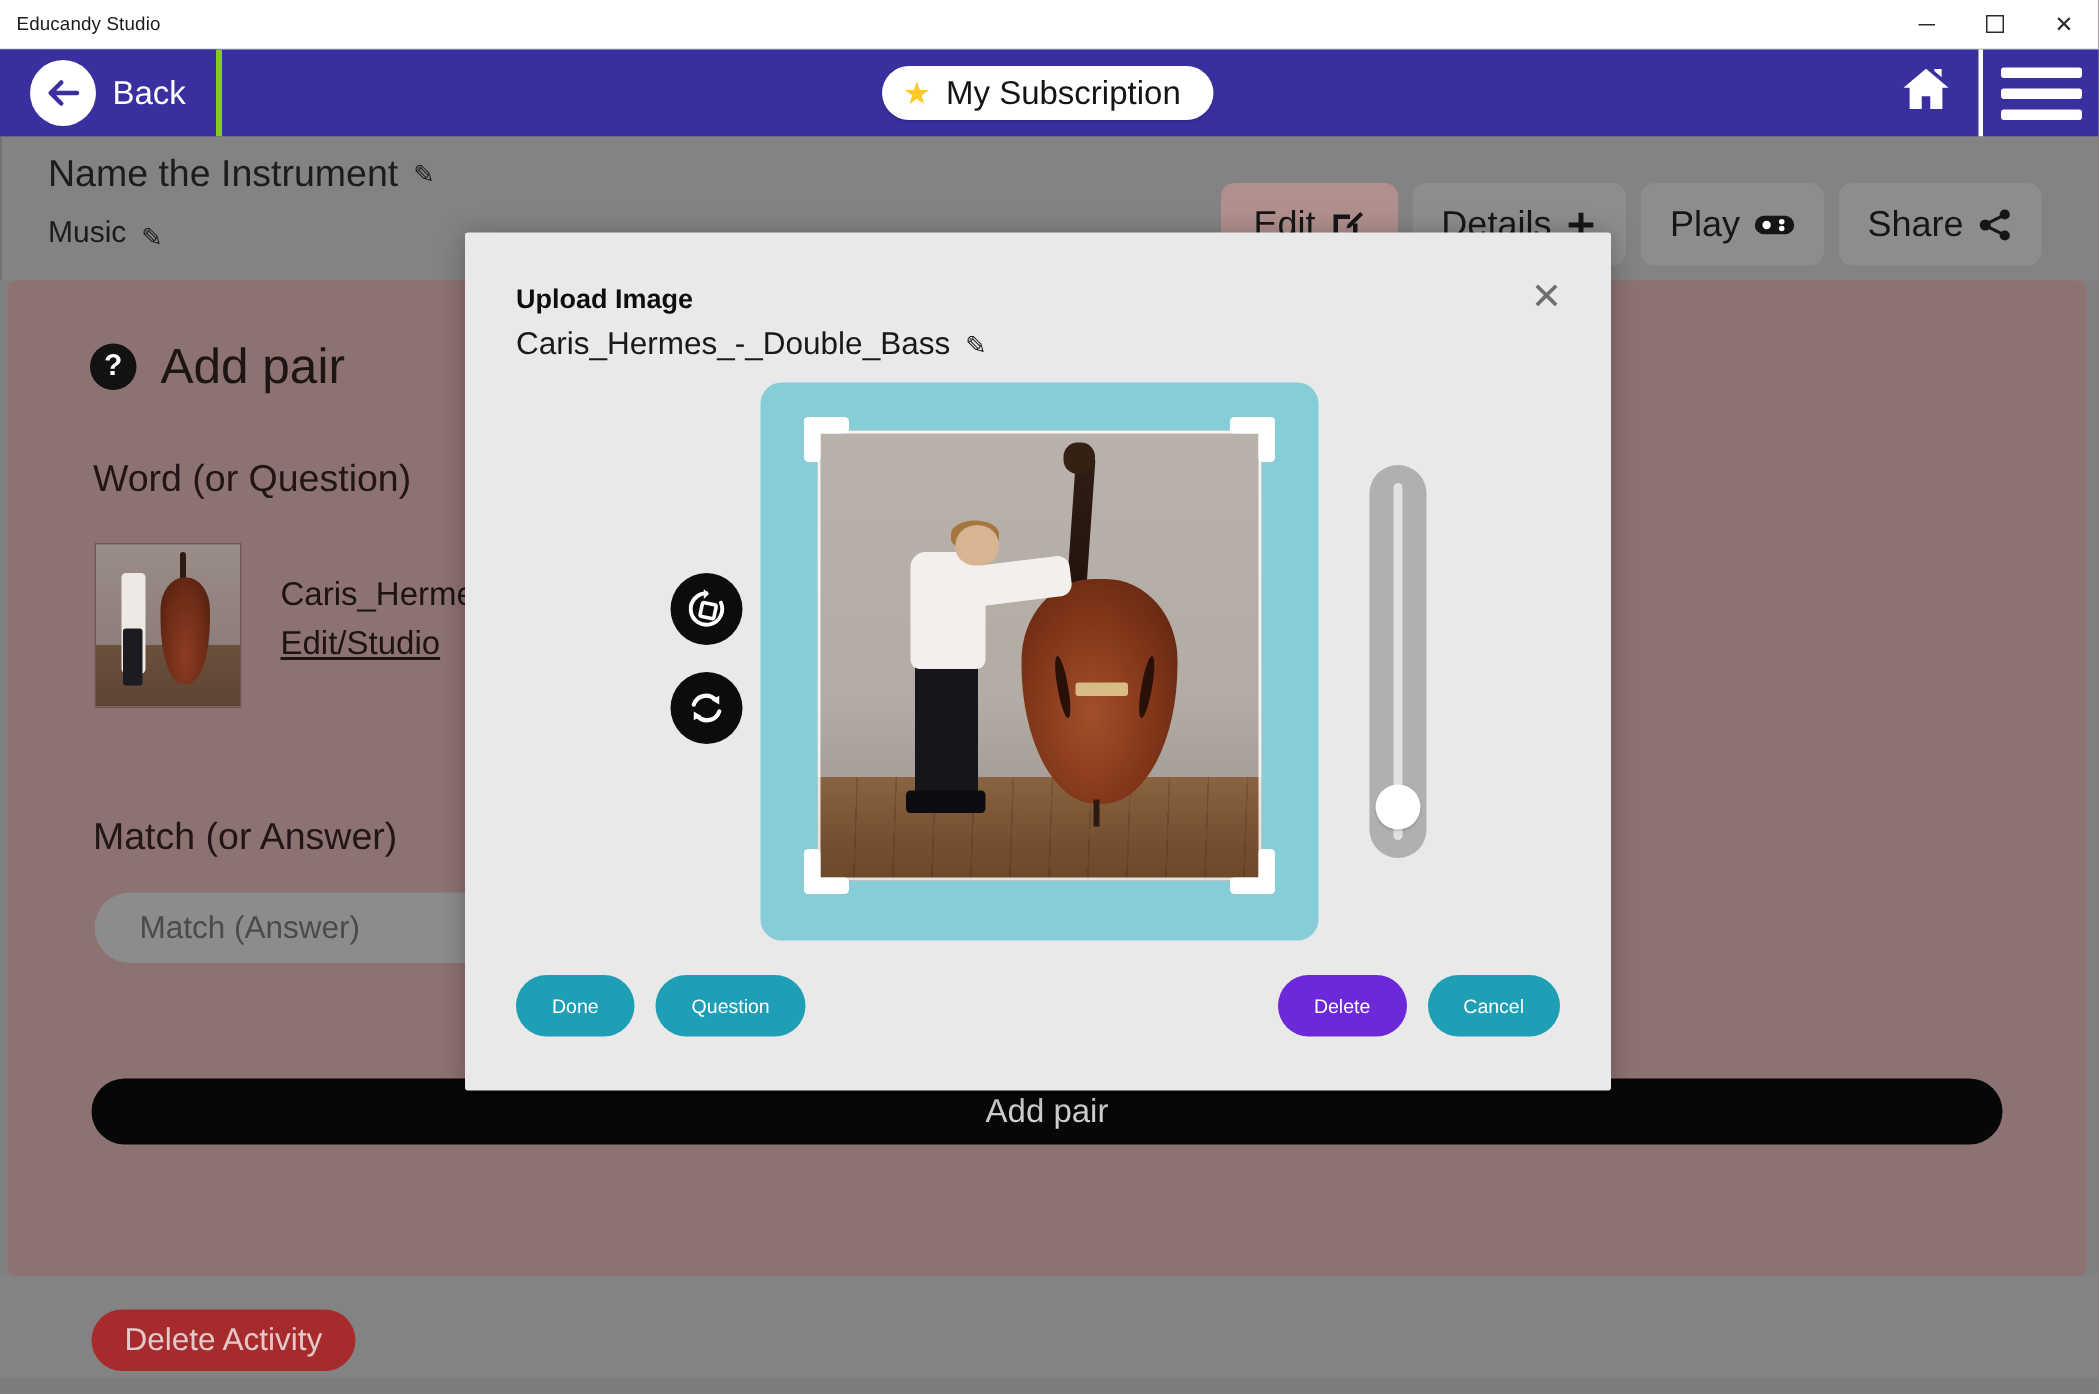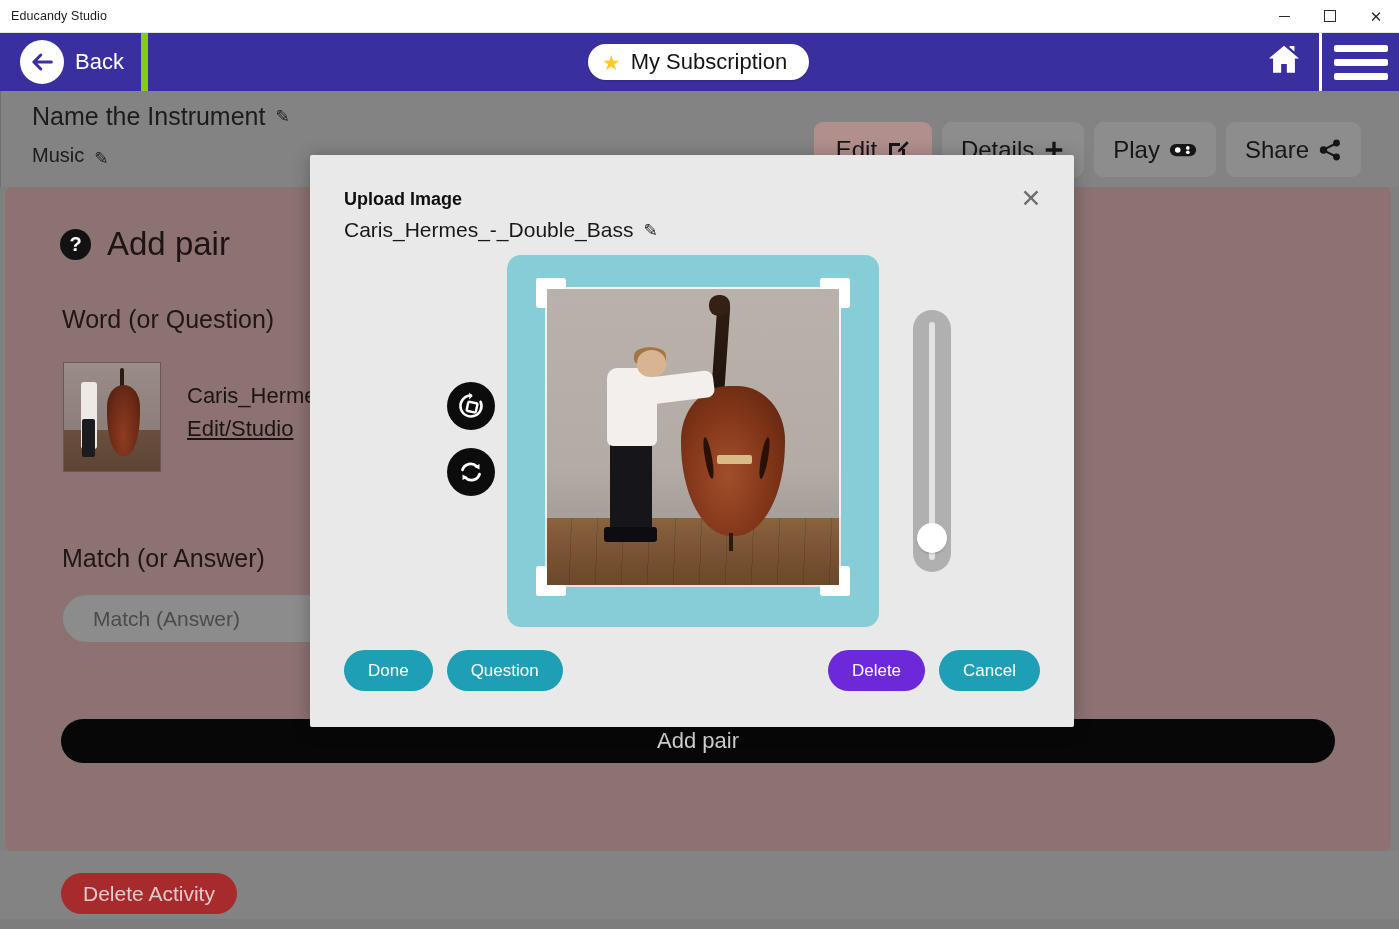--- a/index.html
+++ b/index.html
@@ -30,21 +30,21 @@
   .tb-btn.max::after  { content: ""; display: block; width: 10px; height: 10px; border: 1px solid #2b2b2b; }
   .tb-btn.close span  { font-size: 15px; font-weight: 300; }
 
   
   .navbar {
     position: absolute; left: 0; top: 33px; width: 1399px; height: 58px;
     background: #3a2f9e; display: flex; align-items: center;
   }
   .nav-back {
     width: 148px; height: 58px; display: flex; align-items: center; gap: 11px;
-    padding-left: 20px; border-right: 7px solid #84cc16; background: #3a2f9e;
+    padding-left: 20px; border-right: 4px solid #84cc16; background: #3a2f9e;
   }
   .back-circle {
     width: 44px; height: 44px; border-radius: 50%; background: #ffffff;
     display: flex; align-items: center; justify-content: center; flex: 0 0 auto;
   }
   .back-circle svg { display: block; }
   .nav-back .back-label { color: #ffffff; font-size: 22px; }
 
   .nav-center { flex: 1; display: flex; align-items: center; justify-content: center; }
   .subscription-pill {
@@ -247,21 +247,21 @@
   }
   .zoom-slider .thumb-knob {
     position: absolute; left: 50%; transform: translateX(-50%); top: 213px;
     width: 30px; height: 30px; border-radius: 50%; background: #ffffff;
     box-shadow: 0 1px 2px rgba(0,0,0,.2);
   }
 
   .modal-actions-left  { position: absolute; left: 34px; top: 495px; display: flex; gap: 14px; }
   .modal-actions-right { position: absolute; right: 34px; top: 495px; display: flex; gap: 14px; }
   .pill-btn {
-    height: 41px; padding: 0 24px; border-radius: 21px; color: #ffffff; font-size: 17px;
+    height: 41px; padding: 0 24px; border-radius: 21px; color: #ffffff; font-size: 13px;
     display: flex; align-items: center; justify-content: center; border: none;
     font-family: "Liberation Sans", sans-serif;
   }
   .pill-done    { background: #1f9fb5; }
   .pill-replace { background: #1f9fb5; }
   .pill-delete  { background: #6d28d9; }
   .pill-cancel  { background: #1f9fb5; }
 </style>
 </head>
 <body>

